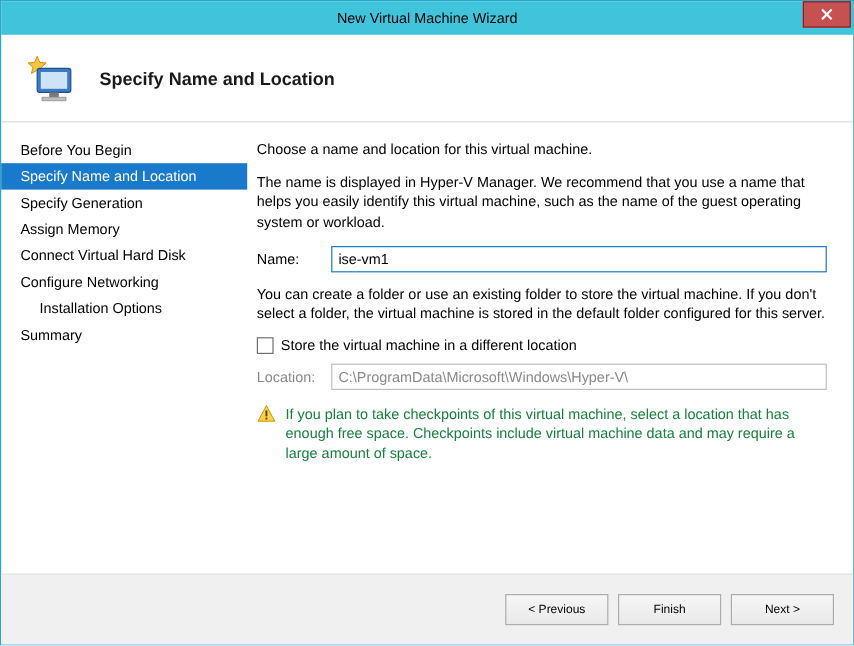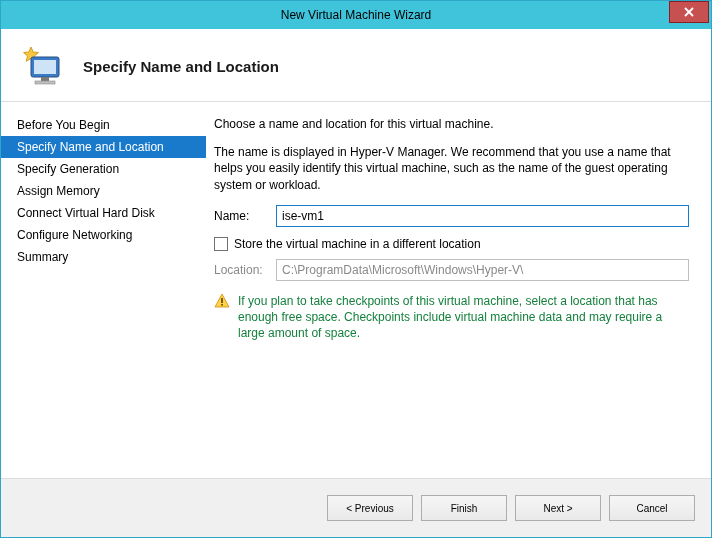--- a/index.html
+++ b/index.html
@@ -159,32 +159,34 @@
   </div>
 
   <div class="body">
     <div class="sidebar">
       <div class="step">Before You Begin</div>
       <div class="step selected">Specify Name and Location</div>
       <div class="step">Specify Generation</div>
       <div class="step">Assign Memory</div>
       <div class="step">Connect Virtual Hard Disk</div>
       <div class="step">Configure Networking</div>
+      <div class="step sub">Installation Options</div>
       <div class="step">Summary</div>
     </div>
 
     <div class="main">
       <p>Choose a name and location for this virtual machine.</p>
       <p>The name is displayed in Hyper-V Manager. We recommend that you use a name that helps you easily identify this virtual machine, such as the name of the guest operating system or workload.</p>
 
       <div class="row">
         <label>Name:</label>
         <input class="txt" value="ise-vm1" style="">
       </div>
 
+      <p>You can create a folder or use an existing folder to store the virtual machine. If you don't select a folder, the virtual machine is stored in the default folder configured for this server.</p>
 
       <div class="chk-row">
         <div class="chk"></div>
         <span>Store the virtual machine in a different location</span>
       </div>
 
       <div class="loc-row">
         <label>Location:</label>
         <input class="txt disabled" disabled="" value="C:\ProgramData\Microsoft\Windows\Hyper-V\" style="">
       </div>
@@ -197,16 +199,15 @@
         </svg>
         <div class="warn-text">If you plan to take checkpoints of this virtual machine, select a location that has enough free space. Checkpoints include virtual machine data and may require a large amount of space.</div>
       </div>
     </div>
   </div>
 
   <div class="footer">
     <button class="btn">&lt; Previous</button>
     <button class="btn">Finish</button>
     <button class="btn">Next &gt;</button>
-    <button class="btn">Cancel</button>
   </div>
 
 </div>
 
 </body></html>

